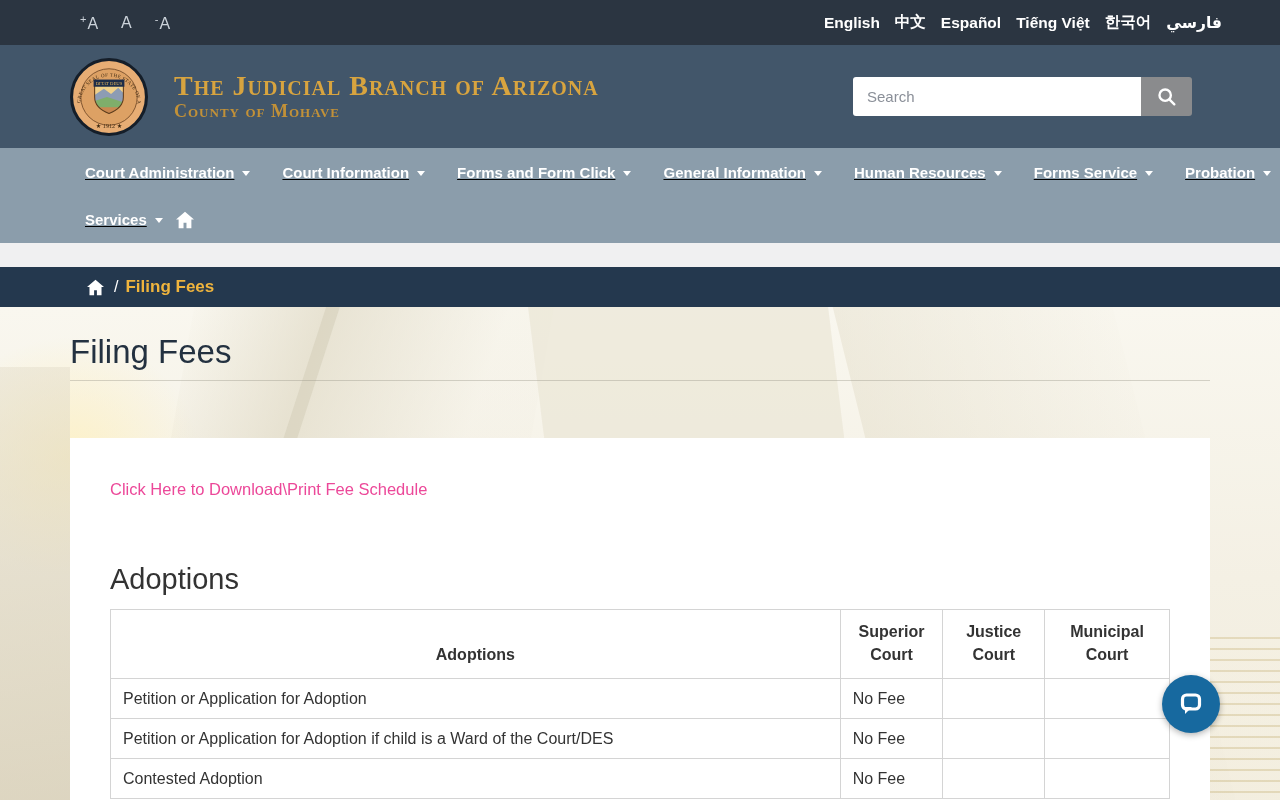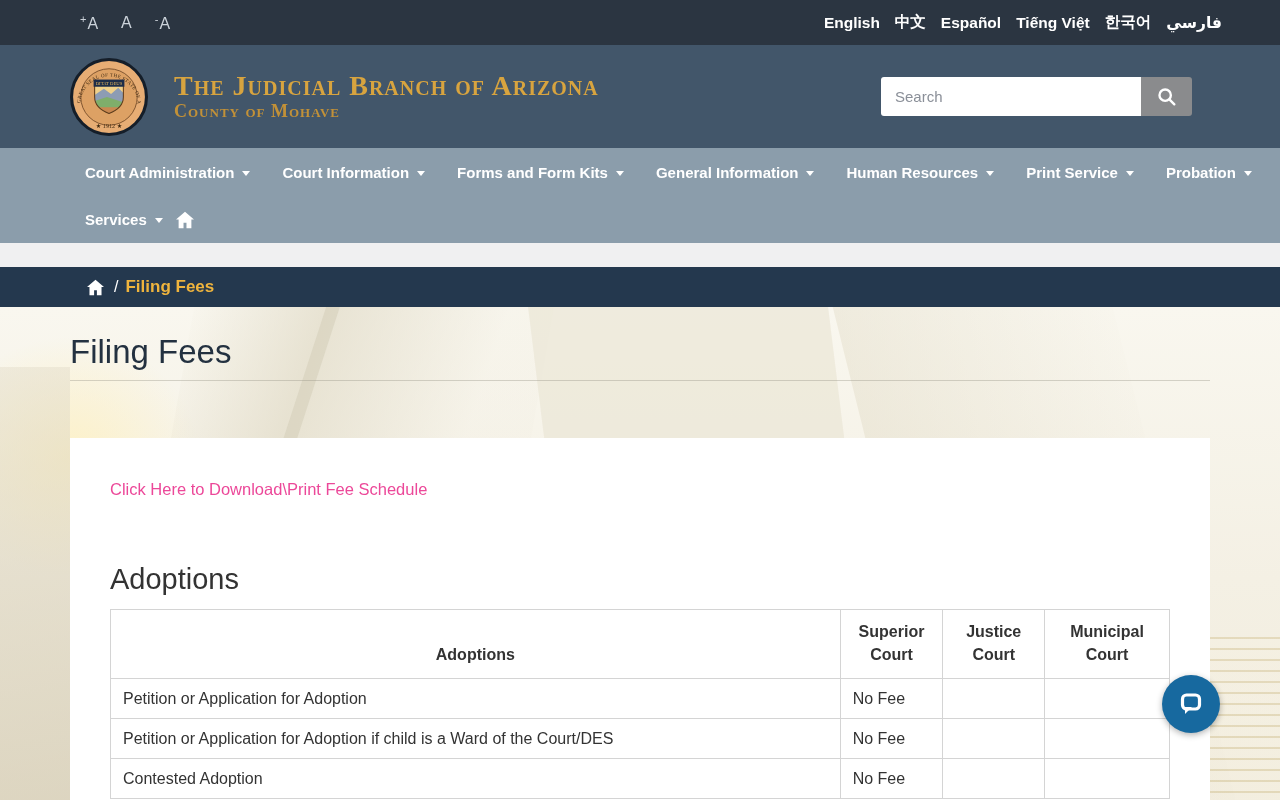--- a/index.html
+++ b/index.html
@@ -16,26 +16,26 @@
   .lang { color:#ffffff; font-size:15.5px; font-weight:600; text-decoration:none; cursor:pointer; }
 
   
   .site-header { height:103px; background:#42566a; display:flex; align-items:center; padding:0 88px 0 70px; }
   .brand { display:flex; align-items:center; gap:26px; }
   .seal { width:78px; height:78px; flex:none; }
   .brand-text { display:flex; flex-direction:column; }
   .brand-title { font-family:"Liberation Serif","DejaVu Serif",serif; font-variant:small-caps; color:#d8a43f; font-size:28px; font-weight:600; letter-spacing:1px; line-height:1.05; margin:0; }
   .brand-subtitle { font-family:"Liberation Serif","DejaVu Serif",serif; font-variant:small-caps; color:#c29138; font-size:18px; font-weight:600; letter-spacing:1px; margin-top:0; }
   .search { margin-left:auto; display:flex; }
-  .search-input { width:260px; height:39px; border:0; border-radius:3px 0 0 3px; padding:0 14px; font-size:15px; color:#555; outline:none; font-family:inherit; }
+  .search-input { width:288px; height:39px; border:0; border-radius:3px 0 0 3px; padding:0 14px; font-size:15px; color:#555; outline:none; font-family:inherit; }
   .search-input::placeholder { color:#8a8f98; }
   .search-btn { width:51px; height:39px; border:0; background:#8a8b8d; border-radius:0 3px 3px 0; display:flex; align-items:center; justify-content:center; cursor:pointer; }
 
   
-  .mainnav { background:#8b9dab; padding-left:85px; }
+  .mainnav { background:#8b9dab; padding-left:85px;text-decoration:underline; }
   .nav-row { display:flex; align-items:center; gap:32px; height:48px; list-style:none; margin:0; padding:0; }
   .nav-row.second { height:47px; gap:12px; }
   .nav-item { color:#fff; font-weight:700; font-size:15px; display:flex; align-items:center; cursor:pointer; white-space:nowrap; }
   .caret { width:0; height:0; border-left:4px solid transparent; border-right:4px solid transparent; border-top:5px solid #fff; margin-left:8px; margin-top:2px; }
   .nav-home { display:flex; align-items:center; cursor:pointer; }
 
   
   .strip { height:24px; background:#f0f0f1; }
   .breadcrumb { height:40px; background:#24384e; display:flex; align-items:center; padding-left:86px; }
   .crumb-home { display:flex; align-items:center; cursor:pointer; }
@@ -136,33 +136,33 @@
     <ul class="nav-row">
       <li class="nav-item">
           <span>Court Administration</span>
           <span class="caret"></span>
         </li>
       <li class="nav-item">
           <span>Court Information</span>
           <span class="caret"></span>
         </li>
       <li class="nav-item">
-          <span>Forms and Form Kits</span>
+          <span>Forms and Form Click</span>
           <span class="caret"></span>
         </li>
       <li class="nav-item">
           <span>General Information</span>
           <span class="caret"></span>
         </li>
       <li class="nav-item">
           <span>Human Resources</span>
           <span class="caret"></span>
         </li>
       <li class="nav-item">
-          <span>Print Service</span>
+          <span>Forms Service</span>
           <span class="caret"></span>
         </li>
       <li class="nav-item">
           <span>Probation</span>
           <span class="caret"></span>
         </li>
     </ul>
     <ul class="nav-row second">
       <li class="nav-item">
           <span>Services</span>

